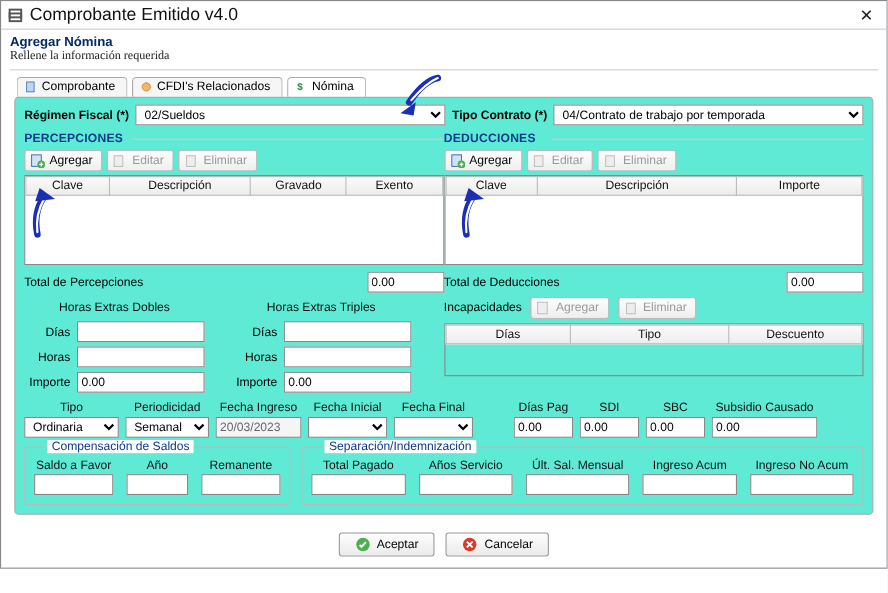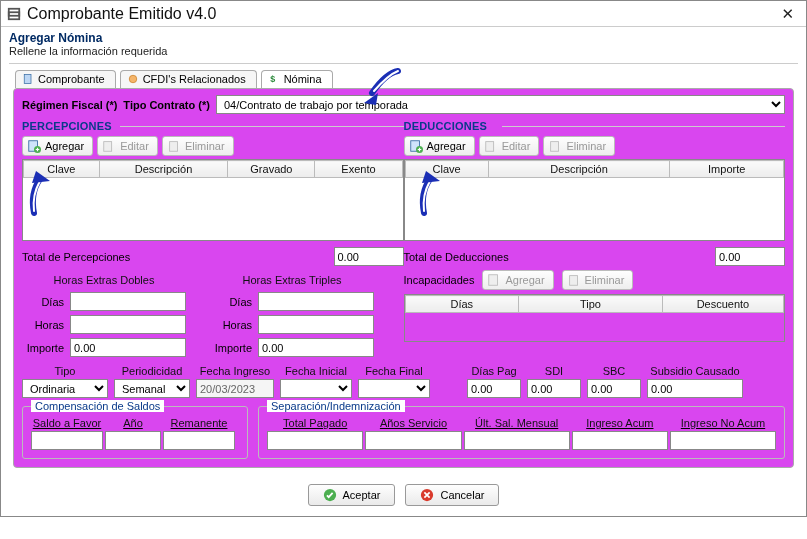--- a/index.html
+++ b/index.html
@@ -6,30 +6,30 @@
 html, body { width: 807px; height: 539px; overflow: hidden; font-family: "Segoe UI", Tahoma, sans-serif; font-size: 11px; color: #000; background: #fff; }
 
 .window { width: 807px; border: 1px solid #888; }
 .titlebar { display: flex; align-items: center; height: 26px; padding: 0 6px; border-bottom: 1px solid #ccc; }
 .titlebar .appicon { width: 14px; height: 14px; margin-right: 6px; }
 .titlebar .title { flex: 1; font-size: 16px; color: #111; }
 .titlebar .close { font-size: 15px; color: #222; padding: 2px 6px; cursor: pointer; }
 
 .subheader { padding: 4px 8px 6px 8px; }
 .subheader .heading { font-weight: bold; color: #002a63; font-size: 12px; }
-.subheader .subtext { color: #222; }
+.subheader .subtext { color: #222; font-family: Liberation Serif, serif; }
 
 .hr { height: 1px; background: #ccc; margin: 0 8px; }
 
 .tabs { display: flex; align-items: flex-end; gap: 4px; padding: 6px 14px 0 14px; }
 .tab { display: inline-flex; align-items: center; gap: 4px; border: 1px solid #aaa; border-bottom: none; border-radius: 4px 4px 0 0; padding: 2px 10px 3px 6px; background: #f6f6f6; cursor: pointer; }
 .tab.active { background: #fff; font-weight: normal; }
 .tab .icon { width: 12px; height: 12px; }
 
-.panel { border: 1px solid #aaa; border-radius: 4px; margin: 0 12px 8px 12px; padding: 6px 8px 8px 8px; background: #d946ef; }
+.panel { border: 1px solid #aaa; border-radius: 4px; margin: 0 12px 8px 12px; padding: 6px 8px 8px 8px; background: #5eead4; }
 
 .row { display: flex; align-items: center; gap: 6px; }
 
 .label-bold { font-weight: bold; }
 select.wide, input.wide { height: 19px; border: 1px solid #888; font: inherit; background: #fff; padding: 0 3px; }
 select.wide { padding-right: 14px; }
 
 .reg-row select { flex: 1; }
 
 .halves { display: flex; margin-top: 4px; }
@@ -61,22 +61,22 @@
 
 .incap-side .incap-head { display:flex; align-items:center; gap:8px; }
 .incap-tbl-wrap { border:1px solid #888; height: 48px; margin-top:4px; }
 
 .fields-row { display:flex; gap:6px; margin-top:8px; }
 .field { display:flex; flex-direction:column; align-items:stretch; }
 .field .flabel { text-align:center; color:#111; margin-bottom:2px; white-space:nowrap; }
 .field select, .field input { height:19px; border:1px solid #888; font:inherit; background:#fff; padding:0 3px; width:100%; }
 
 .groupbox { border:1px solid #bbb; border-radius:3px; margin-top:8px; padding:6px 8px 8px 8px; }
-.groupbox .legend { position:relative; top:-13px; left:0; background:#fff; padding:0 4px; color:#0a3a8a; display:inline-block; }
-.groupbox .fields { display:flex; gap:2px; margin-top:-8px;text-decoration:underline; }
+.groupbox .legend { position:relative; top:-13px; left:12px; background:#fff; padding:0 4px; color:#0a3a8a; display:inline-block; }
+.groupbox .fields { display:flex; gap:12px; margin-top:-8px; }
 
 .footer { display:flex; justify-content:center; gap:10px; padding:8px 0 10px 0; }
 .btn-big { display:inline-flex; align-items:center; gap:6px; border:1px solid #999; border-radius:3px; padding:3px 14px; background:linear-gradient(#fefefe,#eaeaea); cursor:pointer; }
 .btn-big .icon { width:14px; height:14px; }
 
 .ro { background:#f5f5f5 !important; color:#666; }
 
 .arrow { position:absolute; z-index:50; pointer-events:none; }
 .panel { position:relative; }
 
@@ -135,20 +135,23 @@
       <polygon points="10,2 24,12 6,14" fill="#1b2fb5"></polygon>
     </svg>
     <svg class="arrow" style="left:402px; top:80px; width:40px; height:48px;" viewBox="0 0 40 48">
       <path d="M8 44 Q 4 24 14 10" fill="none" stroke="#1b2fb5" stroke-width="6" stroke-linecap="round"></path>
       <path d="M8 42 Q 6 26 14 12" fill="none" stroke="#fff" stroke-width="2" stroke-linecap="round"></path>
       <polygon points="10,2 24,12 6,14" fill="#1b2fb5"></polygon>
     </svg>
 
     <div class="row reg-row">
       <span class="label-bold">Régimen Fiscal (*)</span>
+      <select class="wide">
+        <option>02/Sueldos</option>
+      </select>
       <span class="label-bold">Tipo Contrato (*)</span>
       <select class="wide">
         <option>04/Contrato de trabajo por temporada</option>
       </select>
     </div>
 
     <div class="halves">
 
       <div class="half">
         <div class="section-title section-divider">PERCEPCIONES</div>

